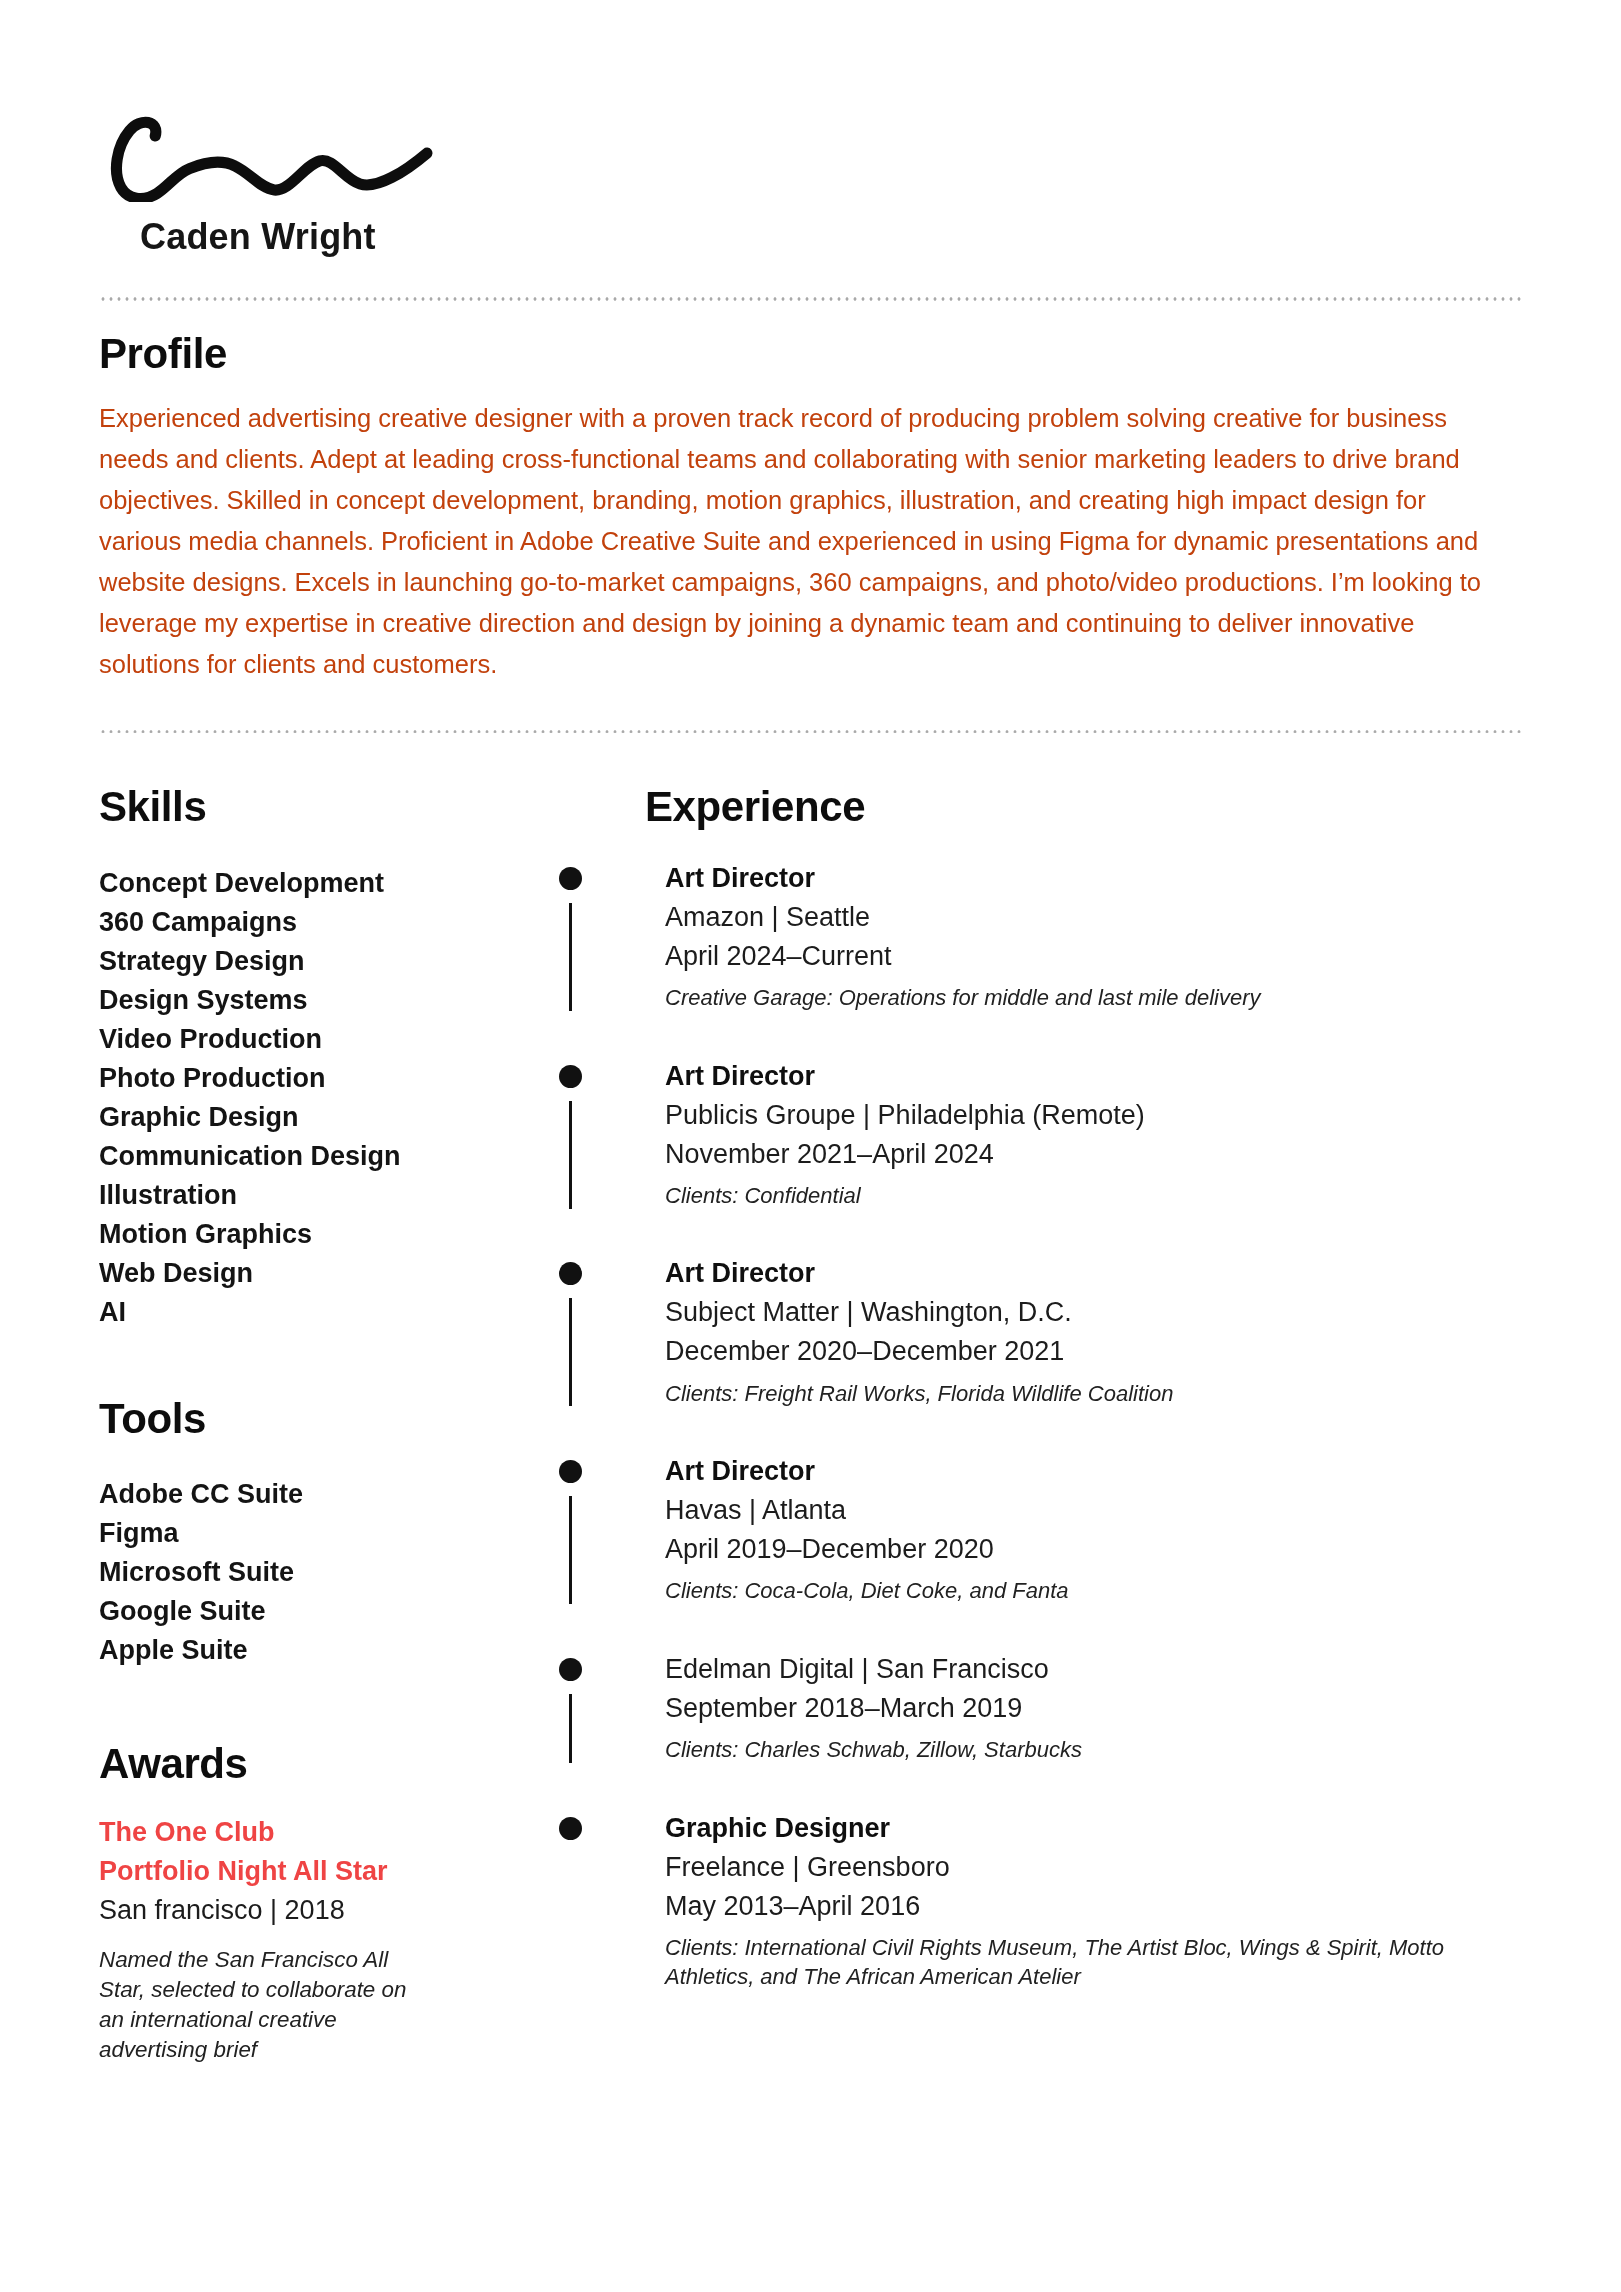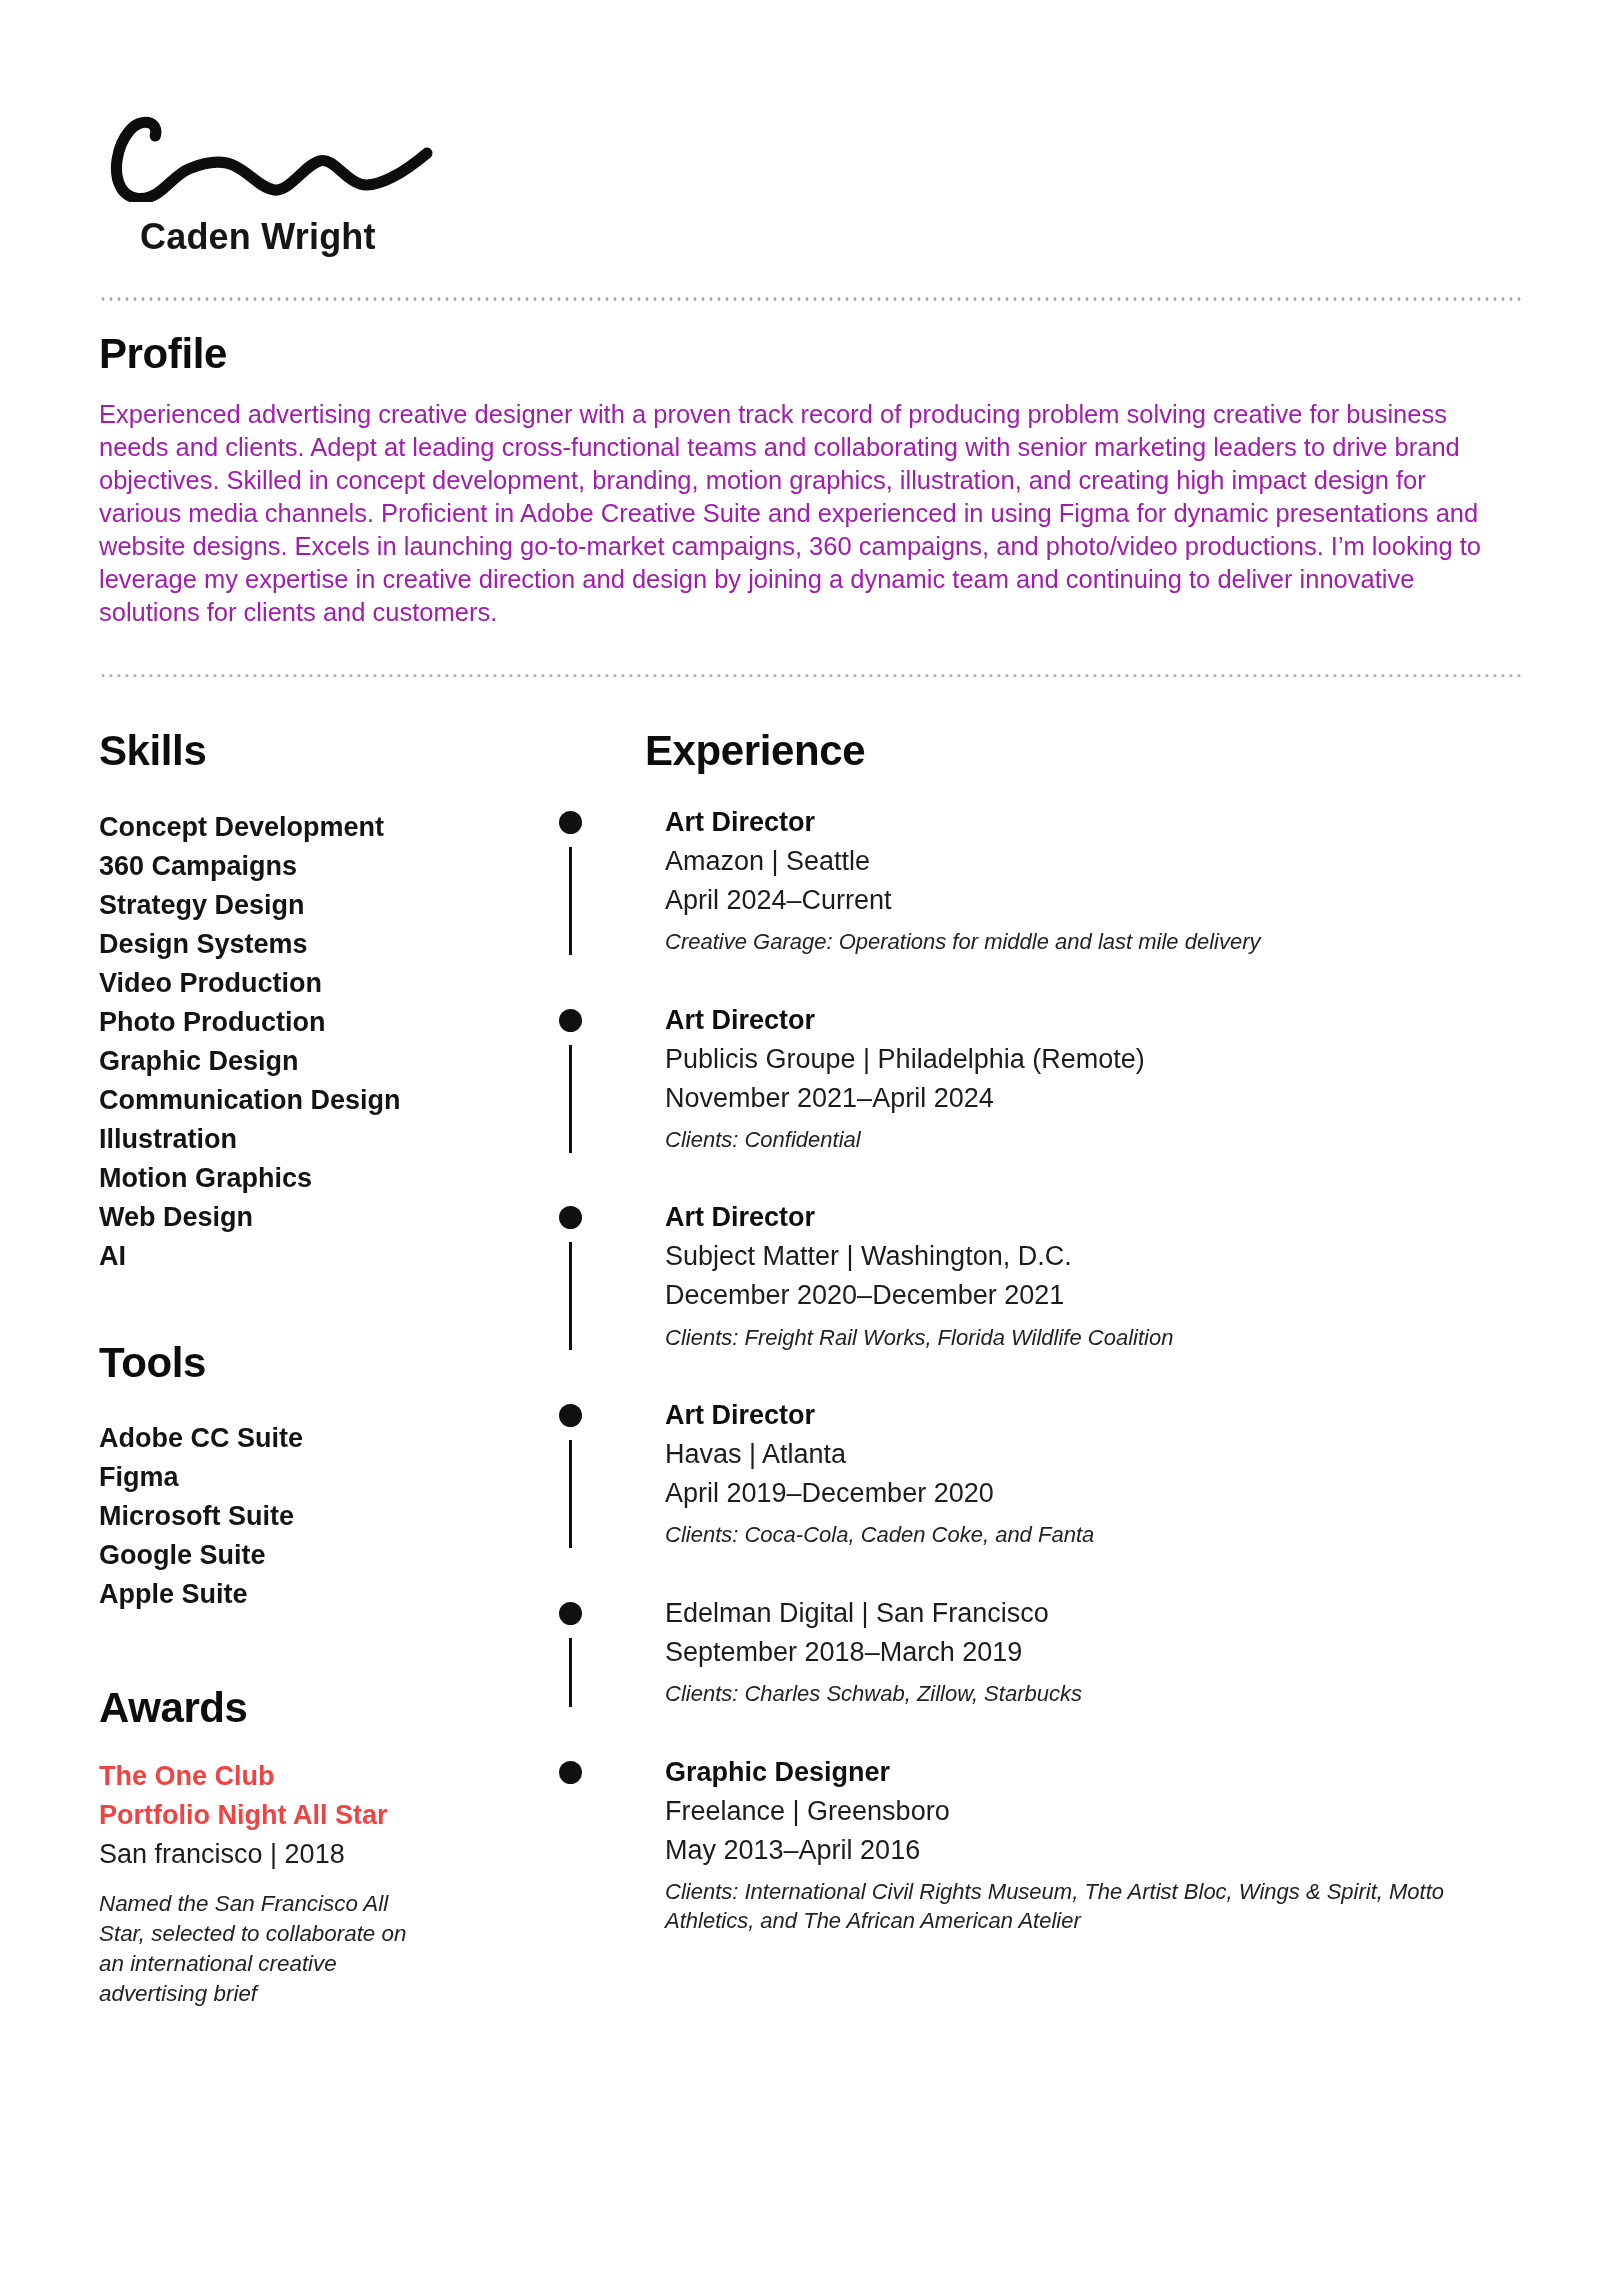--- a/index.html
+++ b/index.html
@@ -30,22 +30,22 @@
 
   
   .section-heading {
     margin: 0; font-size: 42px; font-weight: 800;
     letter-spacing: -0.4px; color: #0d0d0d; line-height: 1.15;
   }
 
   
   .profile .section-heading { margin-top: 29px; }
   .profile-text {
-    margin: 19.7px 0 0; font-size: 25.5px; line-height: 33px;
-    max-width: 1397px; color: #a21caf;
+    margin: 19.7px 0 0; font-size: 25.5px; line-height: 41px;
+    max-width: 1397px; color: #c2410c;
   }
 
   
   .main { display: grid; grid-template-columns: 439px 1fr; margin-top: 50px; }
 
   
   .plain-list { list-style: none; margin: 32px 0 0; padding: 0; }
   .plain-list li { font-size: 27px; font-weight: 700; line-height: 39px; color: #141414; }
   .tools-section .section-heading { margin-top: 63px; }
   .awards-section .section-heading { margin-top: 70px; }
@@ -200,21 +200,21 @@
 
         <div class="entry">
           <div class="gutter">
             <span class="timeline-dot"></span>
             <span class="timeline-line"></span>
           </div>
           <div class="entry-body">
             <div class="job-title">Art Director</div>
             <div class="job-line">Havas | Atlanta</div>
             <div class="job-line">April 2019–December 2020</div>
-            <div class="job-note">Clients: Coca-Cola, Caden Coke, and Fanta</div>
+            <div class="job-note">Clients: Coca-Cola, Diet Coke, and Fanta</div>
           </div>
         </div>
 
         <div class="entry">
           <div class="gutter">
             <span class="timeline-dot"></span>
             <span class="timeline-line"></span>
           </div>
           <div class="entry-body">
             <div class="job-line">Edelman Digital | San Francisco</div>

